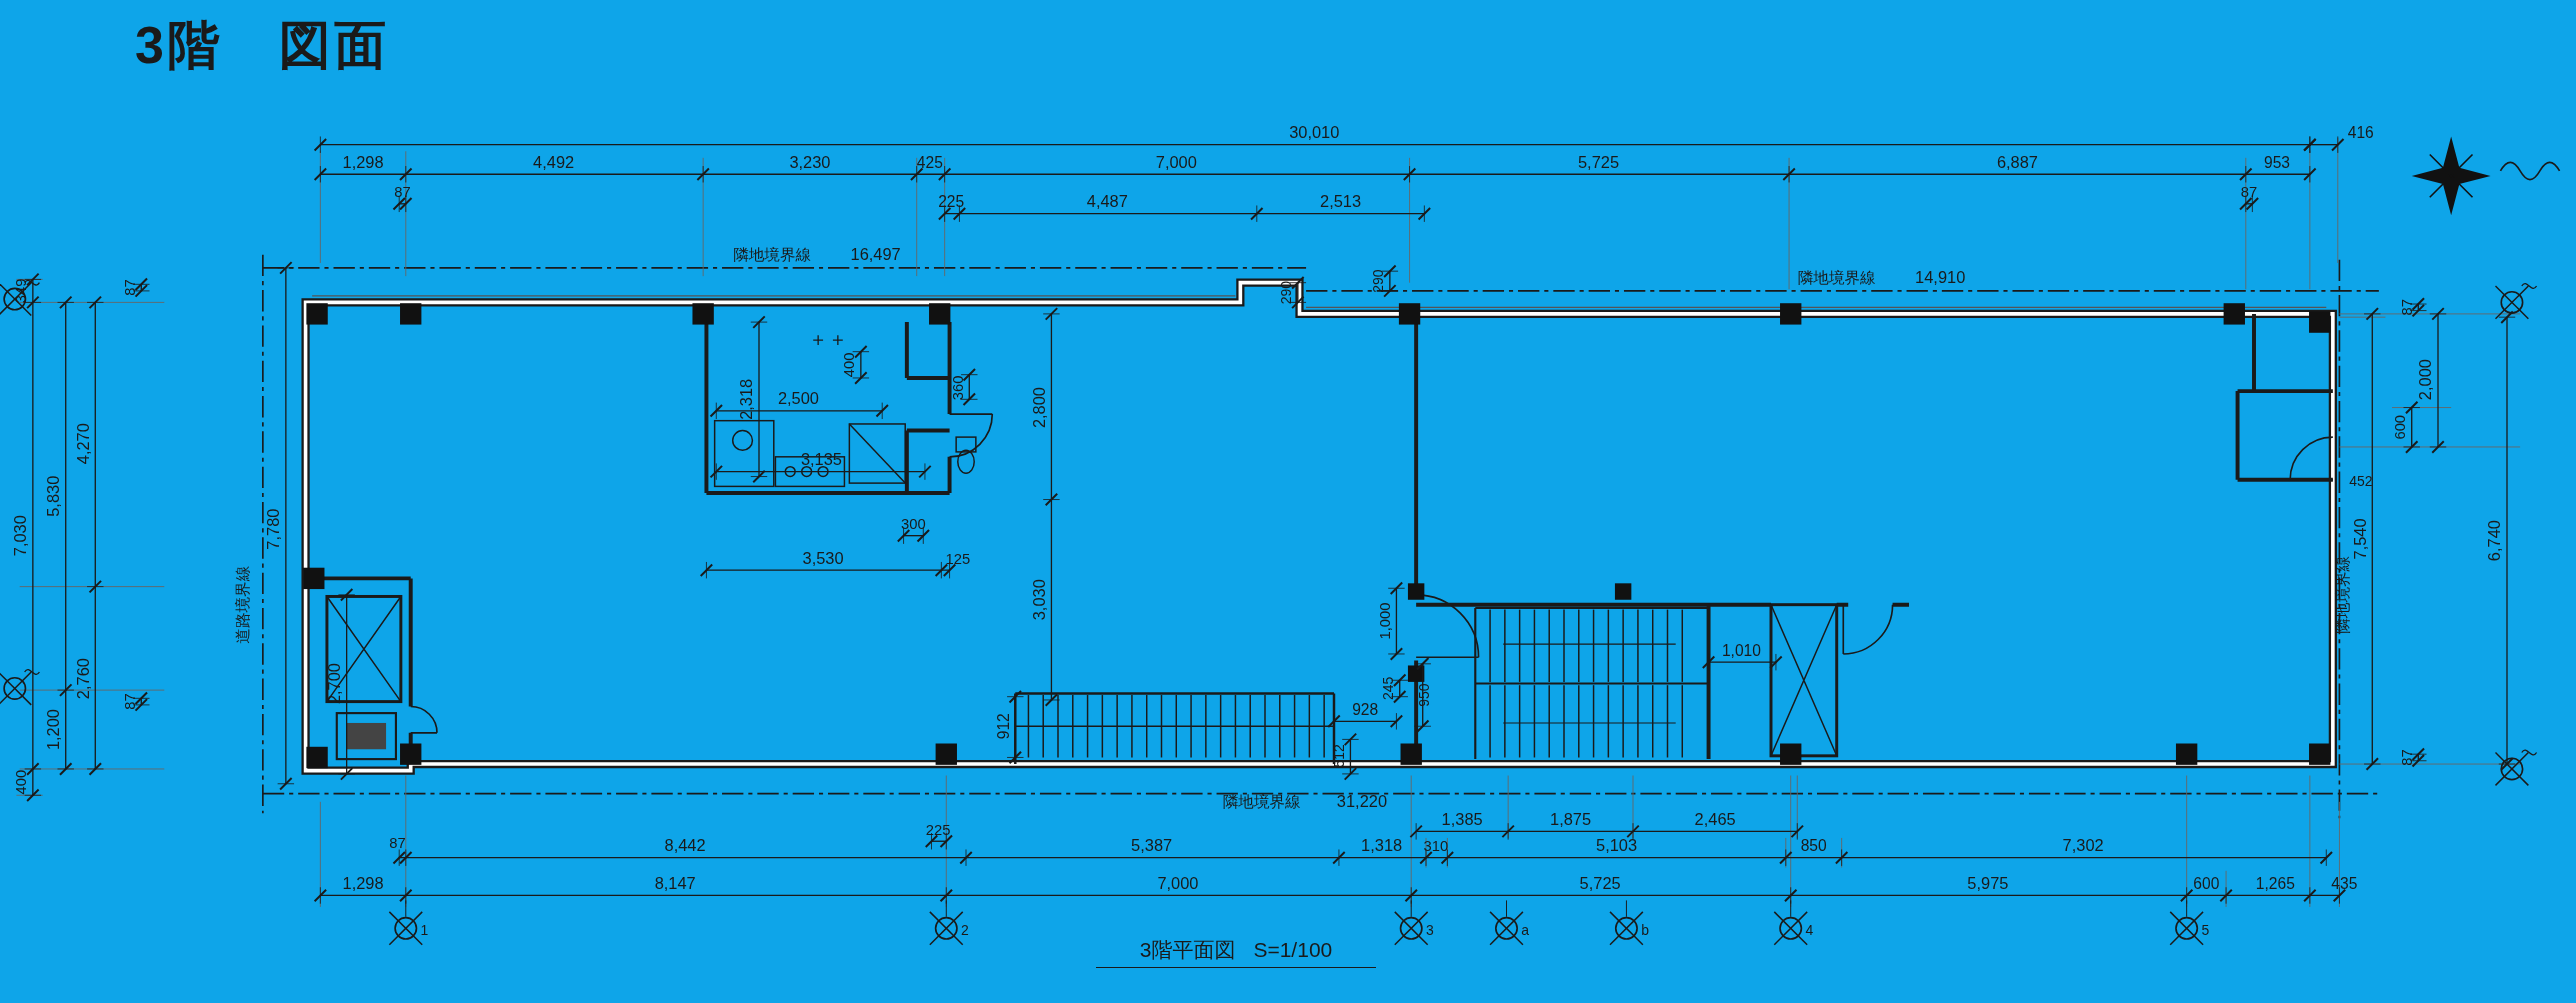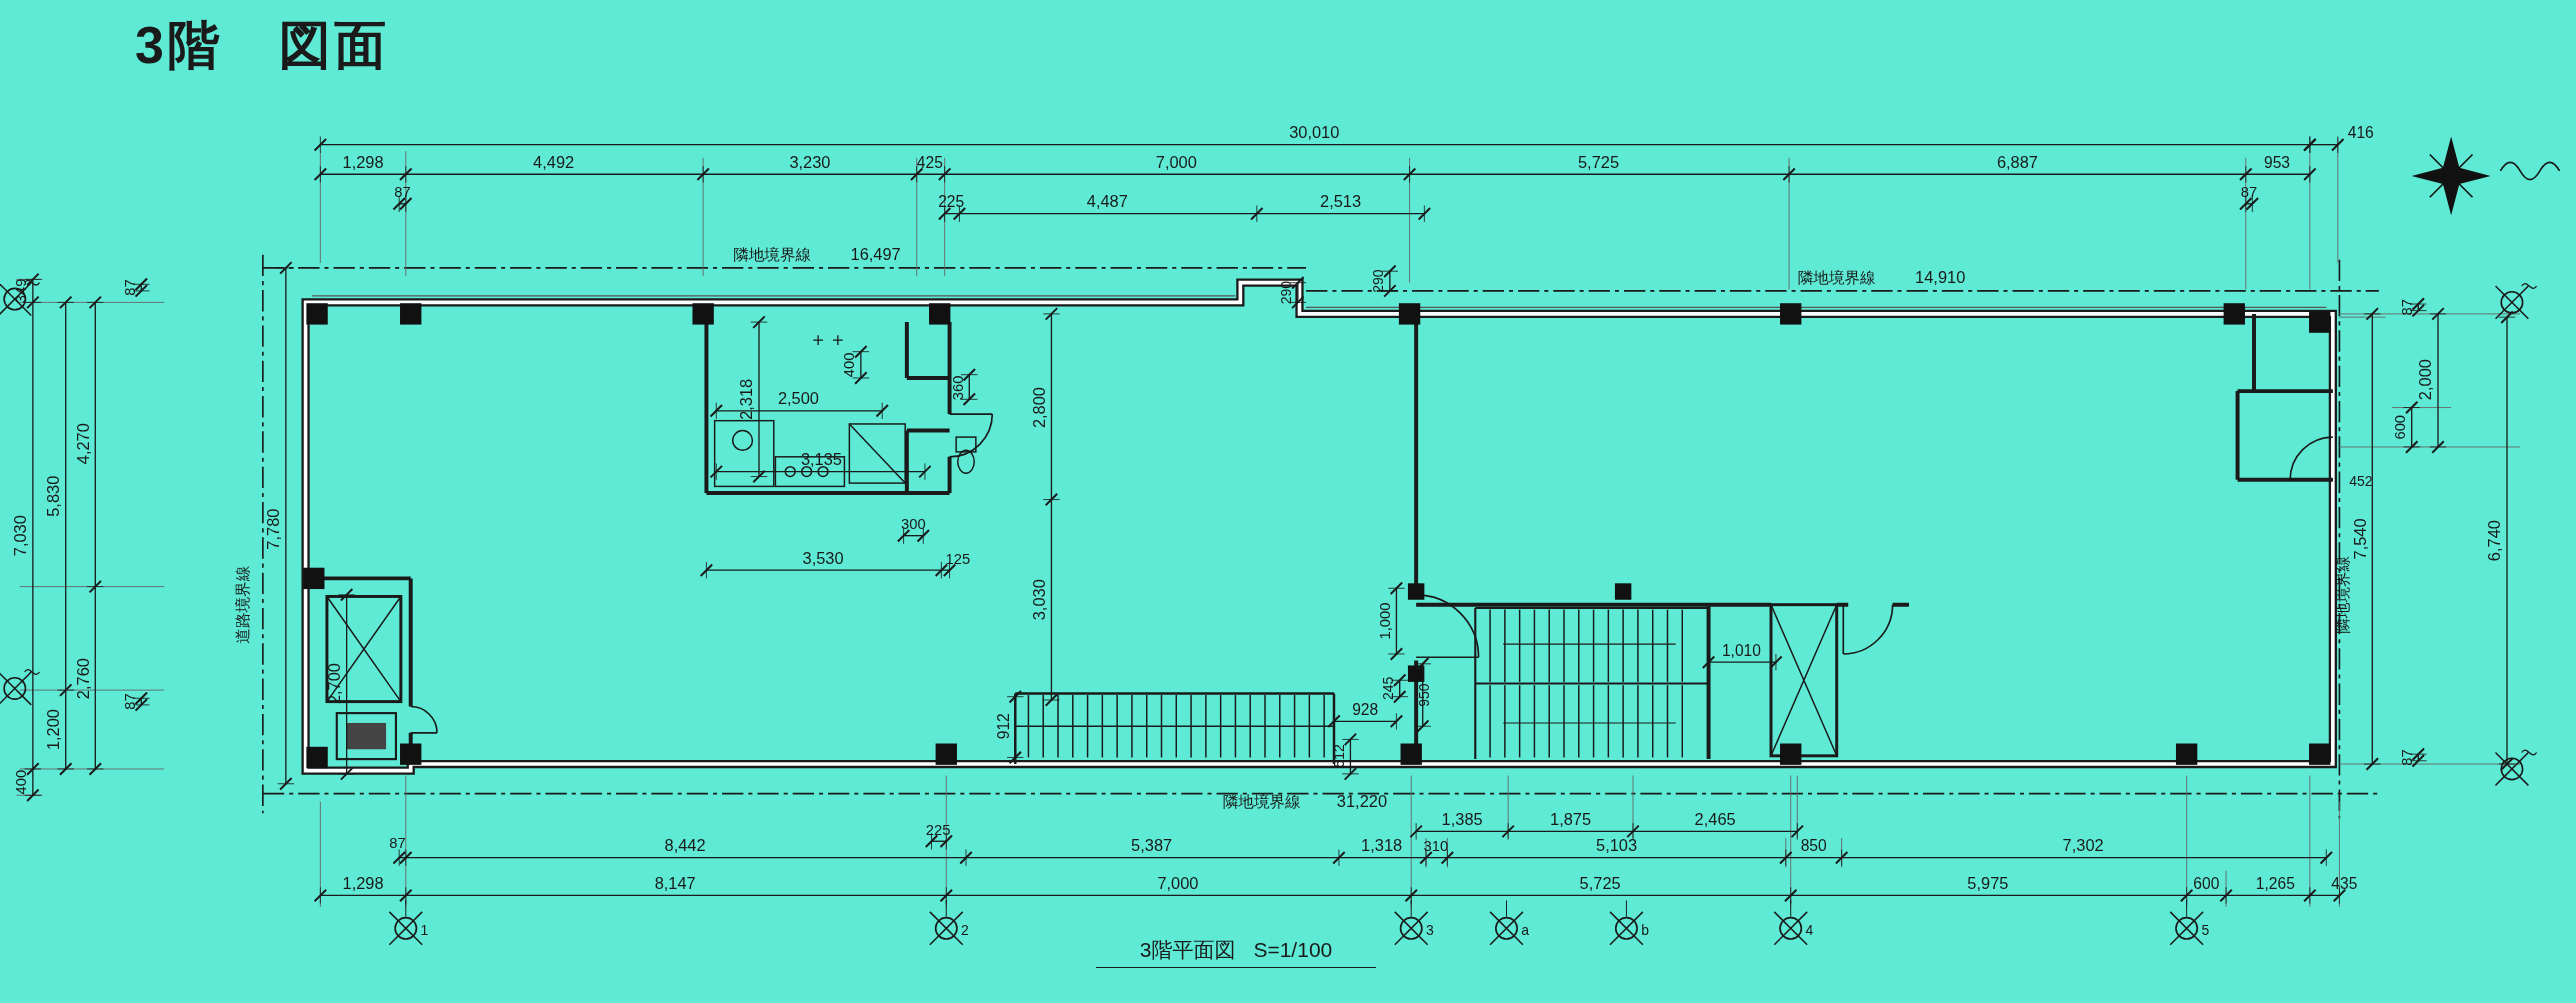--- a/index.html
+++ b/index.html
@@ -1,17 +1,17 @@
 <!DOCTYPE html>
 <html style="font-size:14.4px"><head>
 <meta charset="utf-8">
 <style>
   html,body{margin:0;padding:0;background:#ffffff;}
   body{width:2576px;height:1004px;position:relative;font-family:"Liberation Sans",sans-serif;color:#1a1a1a;overflow:hidden;}
-  .sheet{position:absolute;inset:0;background:#5eead4;}
+  .sheet{position:absolute;inset:0;background:#0ea5e9;}
   #plan-svg{position:absolute;left:0;top:0;}
   #plan-svg text{fill:#1a1a1a;font-family:"Liberation Sans",sans-serif;}
   .page-title{position:absolute;left:135px;top:10.8px;font-size:52px;font-weight:bold;letter-spacing:3.6px;white-space:pre;}
   .caption{position:absolute;left:1096px;top:936px;width:280px;text-align:center;font-size:21px;
            border-bottom:1.8px solid #1a1a1a;padding-bottom:2.7px;}
   .caption .scale{margin-left:18px;}
 </style>
 </head>
 <body>
 

